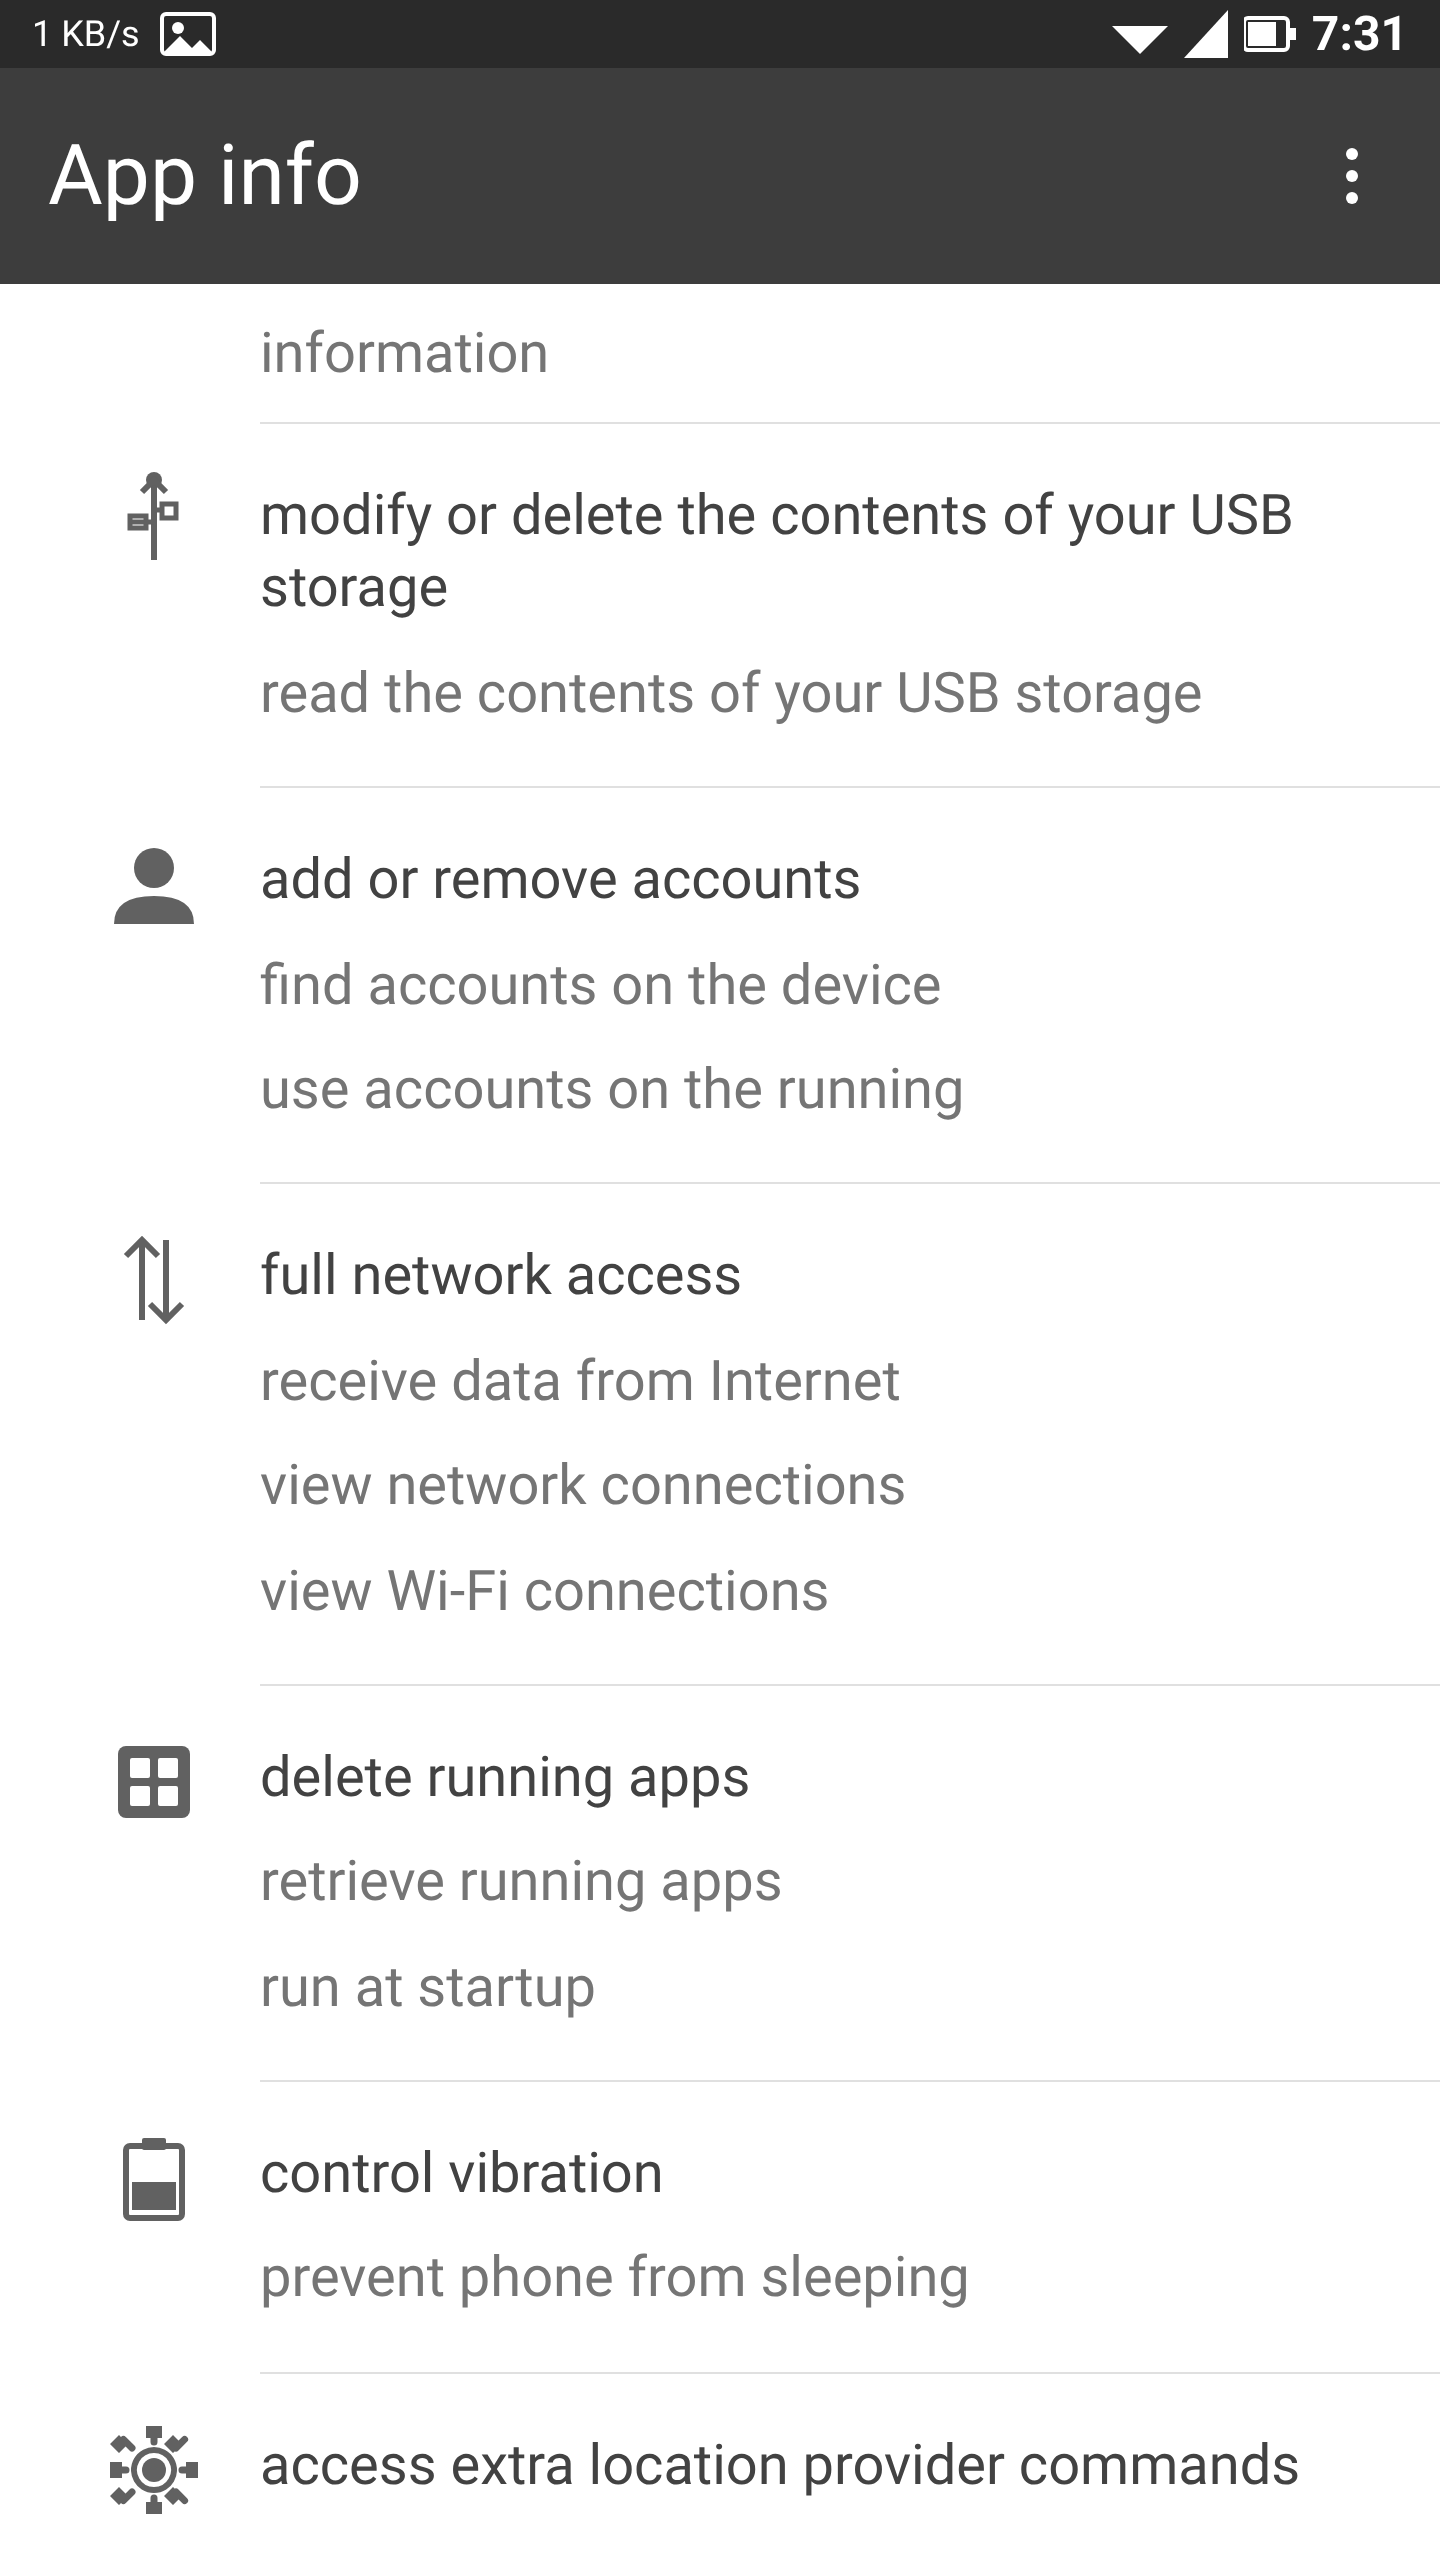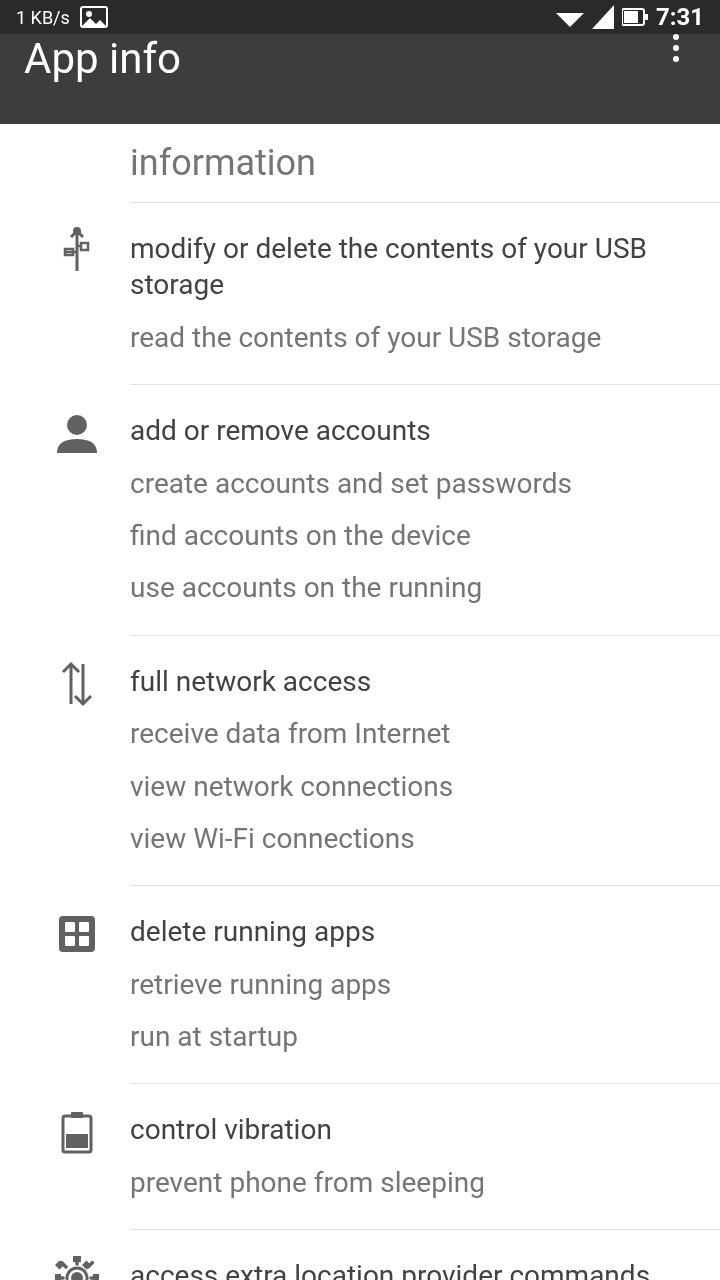--- a/index.html
+++ b/index.html
@@ -36,23 +36,23 @@
       display: flex;
       align-items: center;
       gap: 8px;
       font-size: 24px;
       font-weight: bold;
     }
 
     
     .app-bar {
       background: #3d3d3d;
-      height: 90px;
-      display: flex;
-      align-items: flex-start;
+      height: 108px;
+      display: flex;
+      align-items: center;
       justify-content: space-between;
       padding: 0 24px;
       flex-shrink: 0;
     }
     .app-bar-title {
       color: #fff;
       font-size: 42px;
       font-weight: 400;
     }
     .app-bar-menu {
@@ -89,21 +89,21 @@
     
     .content {
       flex: 1;
       background: #fff;
       padding-bottom: 0;
     }
 
     
     .top-item {
       padding: 18px 24px 18px 130px;
-      font-size: 36px;
+      font-size: 28px;
       color: #757575;
     }
 
     
     .perm-group {
       display: flex;
       align-items: flex-start;
       padding: 20px 24px;
       justify-content: flex-end;
     }
@@ -207,21 +207,20 @@
 
   <div class="perm-group">
     <div class="perm-icon">
       <svg viewBox="0 0 48 48">
         <circle cx="24" cy="16" r="10" fill="#616161"></circle>
         <path d="M4 44 Q4 30 24 30 Q44 30 44 44 Z" fill="#616161"></path>
       </svg>
     </div>
     <div class="perm-items">
       <div class="perm-item first">add or remove accounts</div>
-      <div class="perm-item">create accounts and set passwords</div>
       <div class="perm-item">find accounts on the device</div>
       <div class="perm-item">use accounts on the running</div>
     </div>
   </div>
   <div class="divider"></div>
 
   <div class="perm-group">
     <div class="perm-icon">
       <svg viewBox="0 0 48 48">
 

